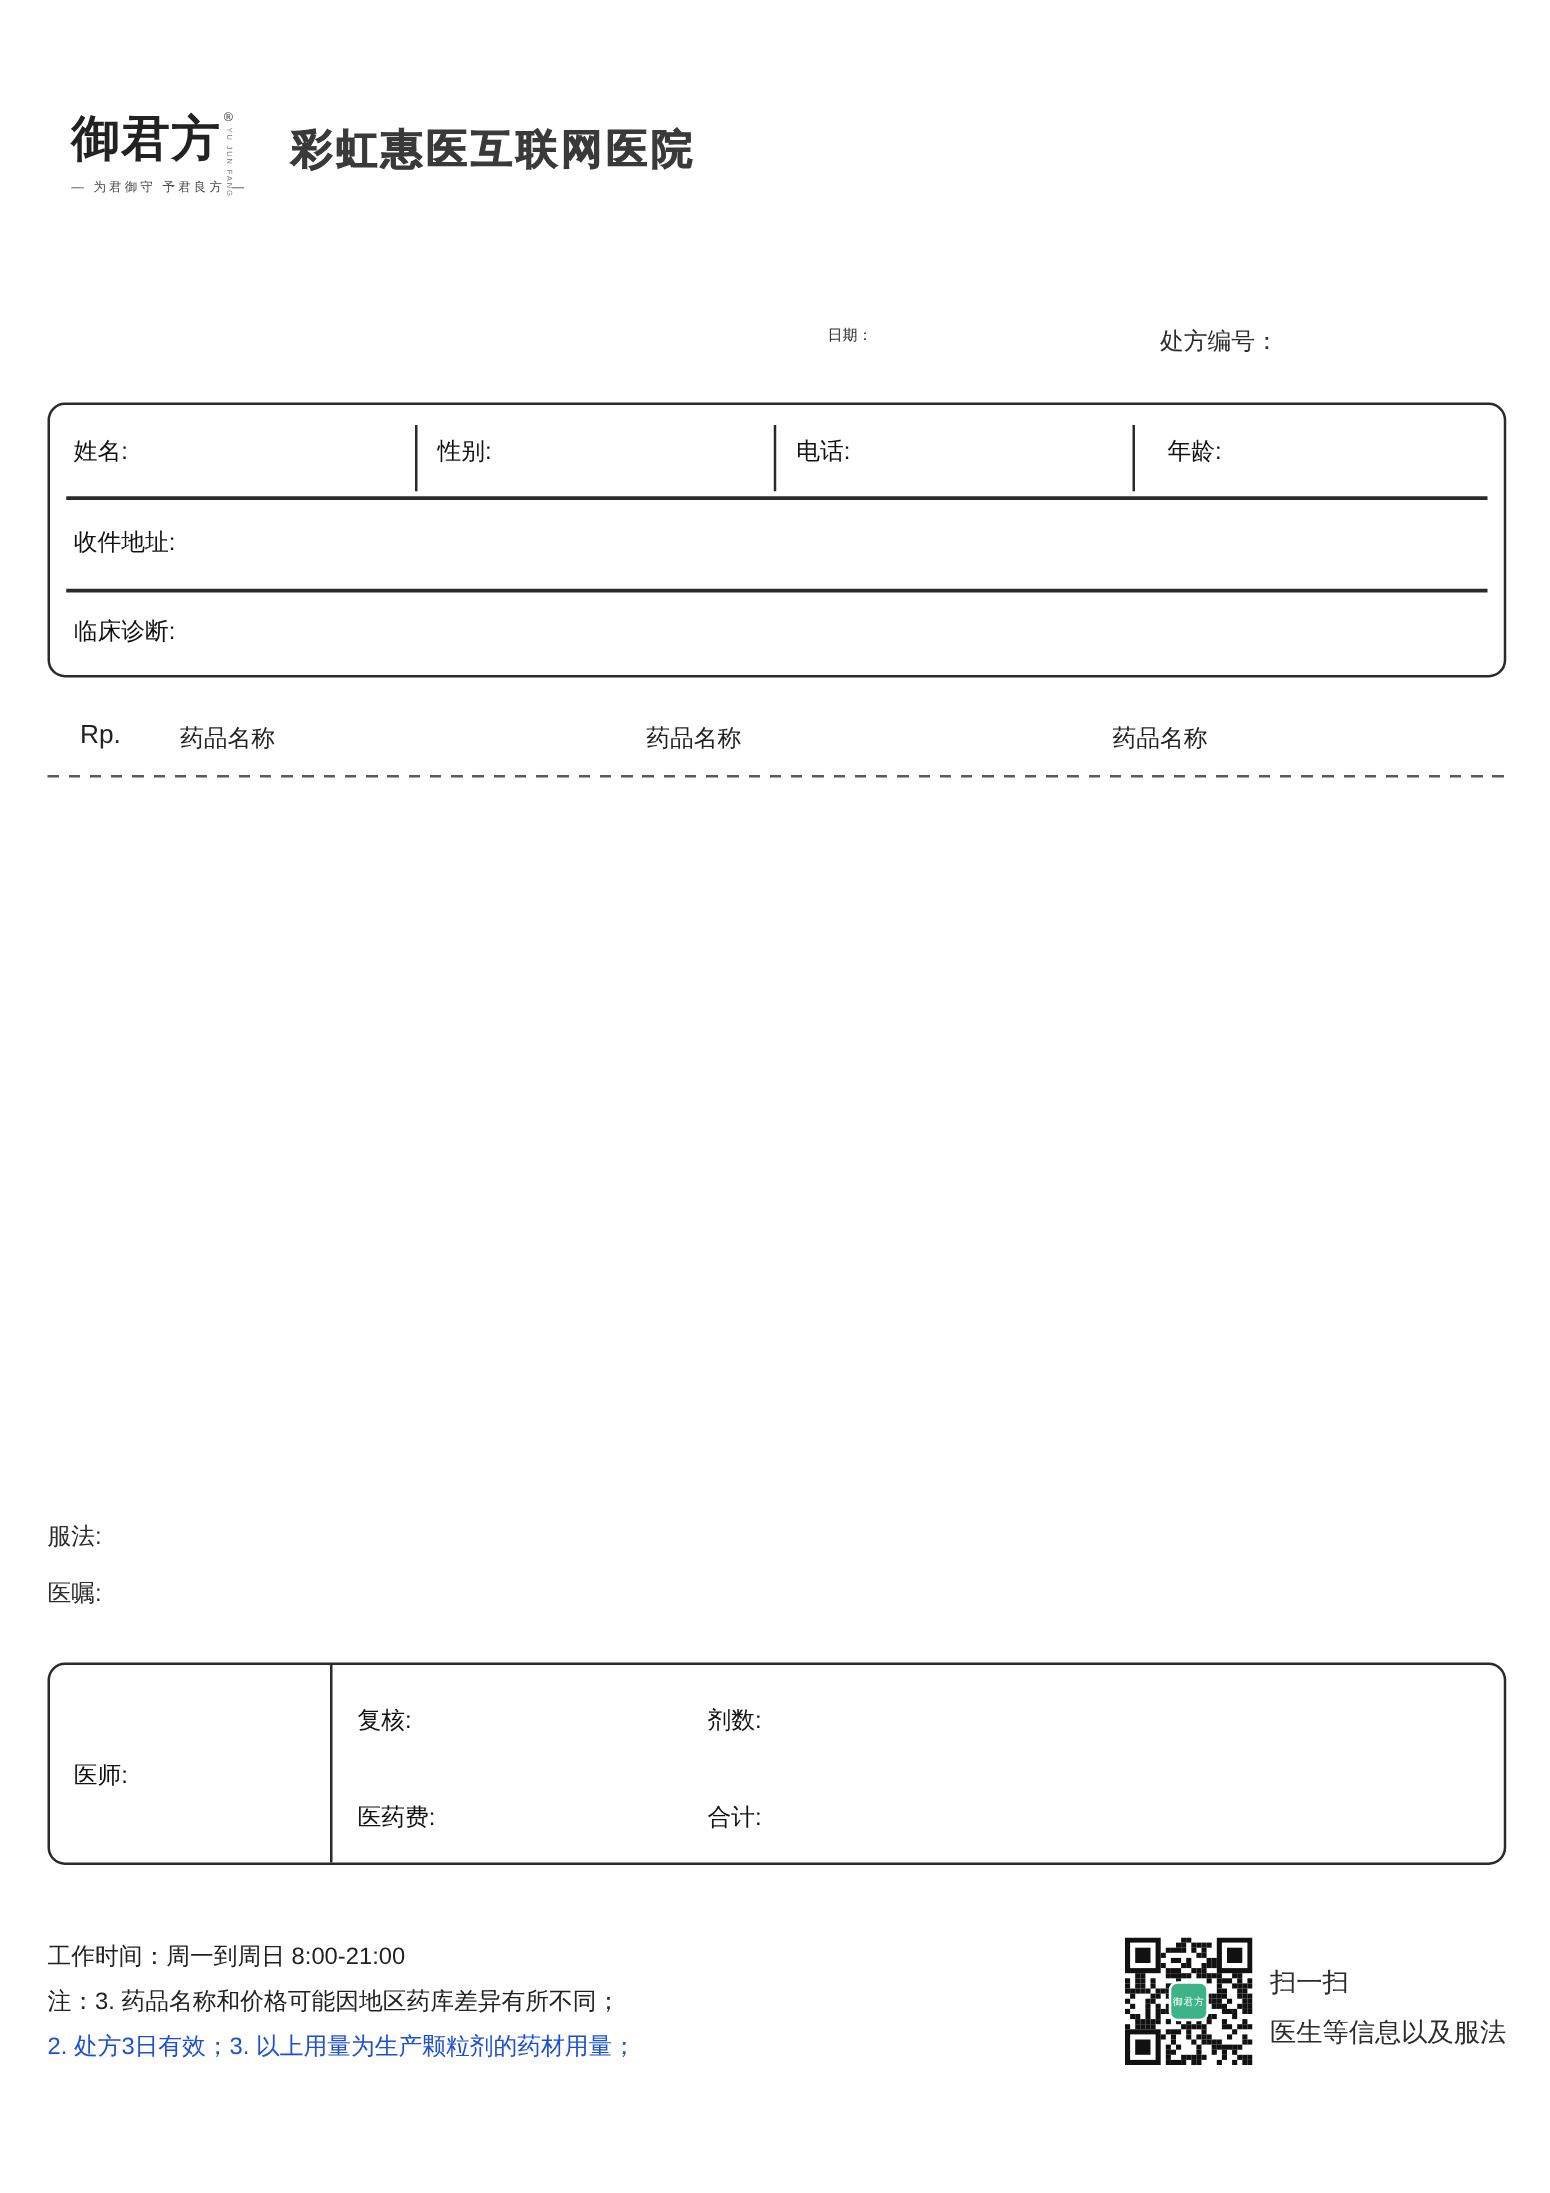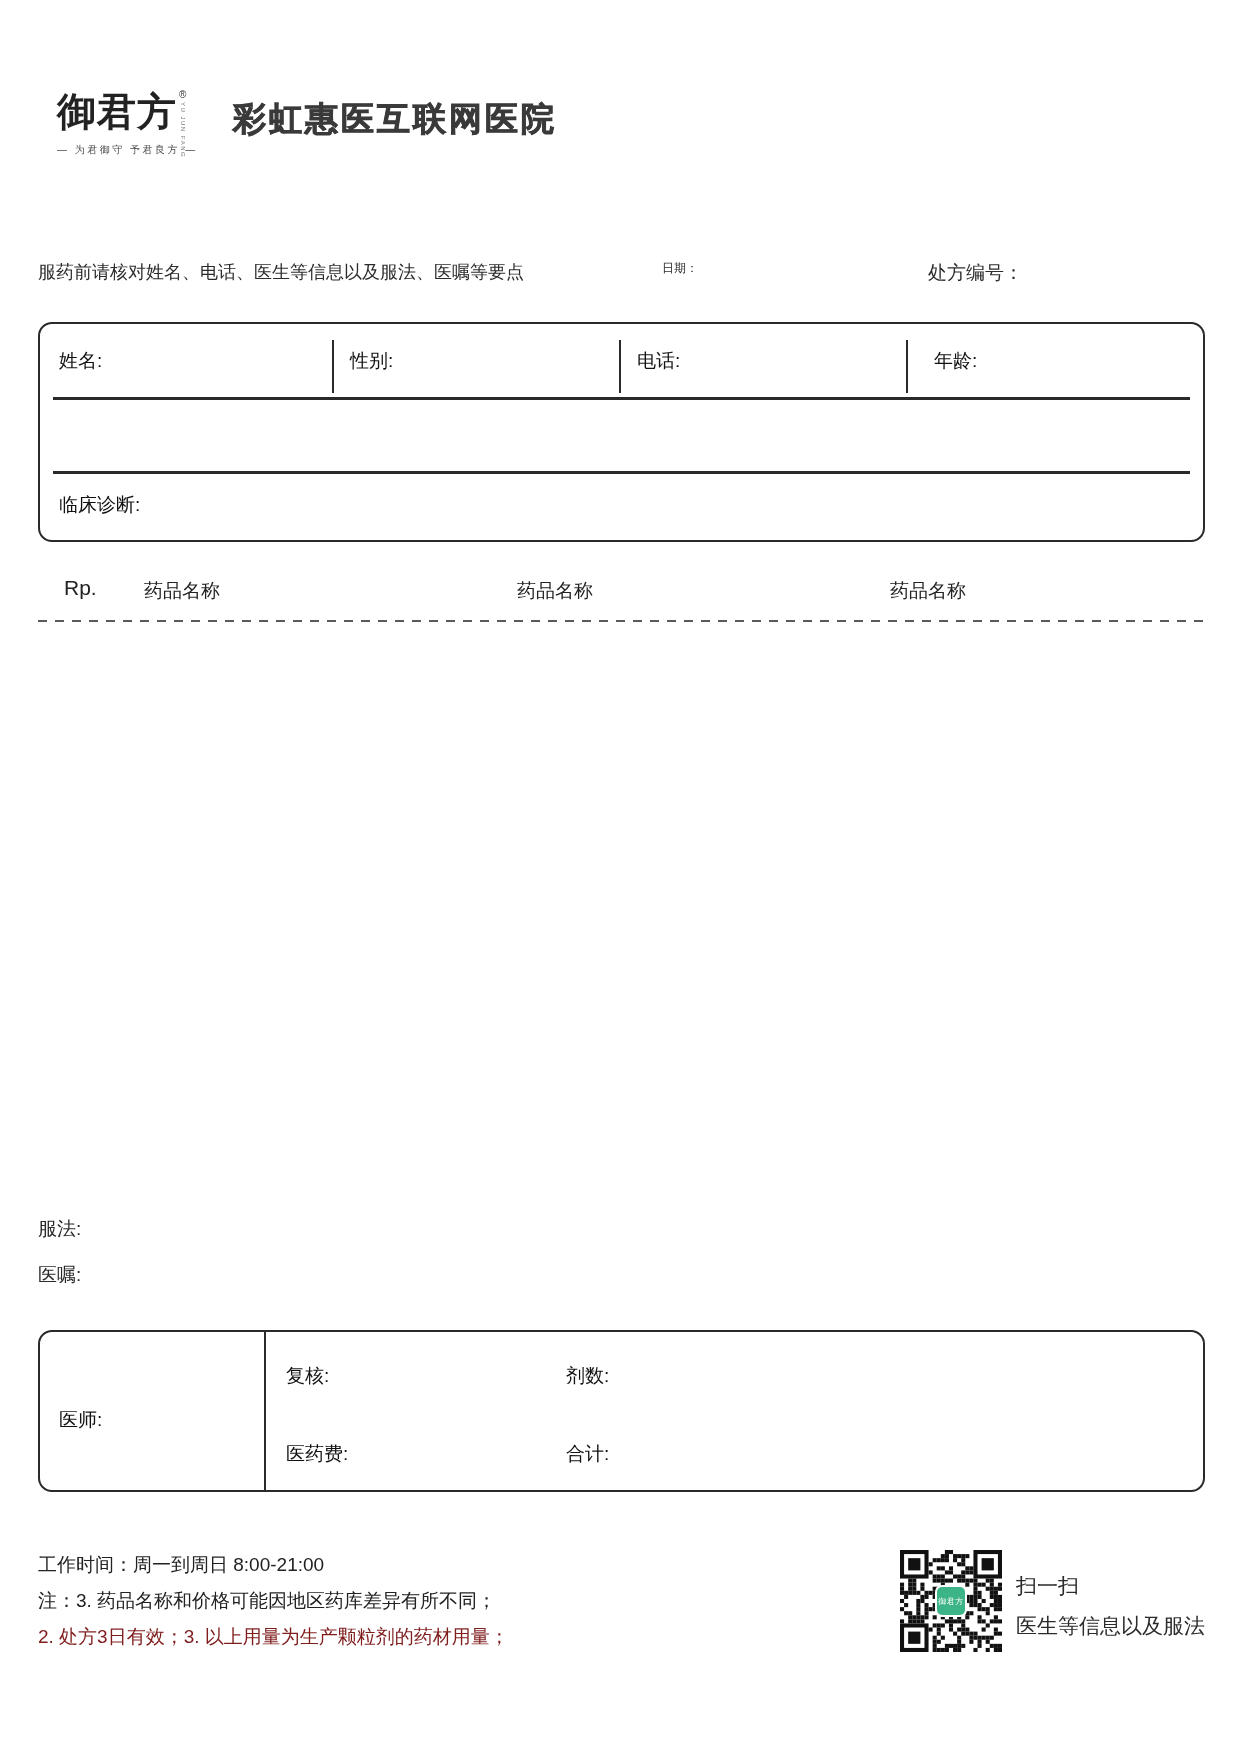--- a/index.html
+++ b/index.html
@@ -120,21 +120,21 @@
   .sig-label { position: absolute; font-size: 19px; color: #111; }
   .lbl-doctor { left: 19px; top: 31px; margin-top: 44px; }
   .lbl-review { left: 20px; top: 31px; }
   .lbl-doses  { left: 300px; top: 31px; }
   .lbl-fee    { left: 20px; top: 109px; }
   .lbl-total  { left: 300px; top: 109px; }
 
   
   .work-hours { position: absolute; left: 38px; top: 1552px; font-size: 19px; color: #222; }
   .note-1 { position: absolute; left: 38px; top: 1588px; font-size: 19px; color: #222; }
-  .note-2 { position: absolute; left: 38px; top: 1624px; font-size: 19px; color: #7f1d1d; }
+  .note-2 { position: absolute; left: 38px; top: 1624px; font-size: 19px; color: #1d4ed8; }
 
   .qr-wrap { position: absolute; left: 900px; top: 1550px; width: 102px; height: 102px; }
   .qr-wrap svg { width: 102px; height: 102px; display: block; }
   .qr-badge {
     position: absolute;
     left: 35px; top: 35px;
     width: 32px; height: 32px;
     border-radius: 7px;
     border: 2px solid #ffffff;
     display: flex; align-items: center; justify-content: center;
@@ -155,21 +155,20 @@
       <span class="brand">御君方</span>
       <span class="brand-side">
         <span class="reg-mark">®</span>
         <span class="brand-vertical">YU JUN FANG</span>
       </span>
     </div>
     <div class="tagline">— 为君御守 予君良方 —</div>
   </div>
   <div class="hospital-title">彩虹惠医互联网医院</div>
 
-  <div class="notice">服药前请核对姓名、电话、医生等信息以及服法、医嘱等要点</div>
   <div class="date-label">日期：</div>
   <div class="rxno-label">处方编号：</div>
 
   <div class="patient-box">
     <div class="pb-row pb-row1">
       <div class="pb-cell pb-c1">
         <span class="pb-label">姓名:</span>
       </div>
       <div class="pb-cell pb-c2">
         <span class="pb-label">性别:</span>
@@ -178,20 +177,23 @@
         <span class="pb-label">电话:</span>
       </div>
       <div class="pb-cell pb-c3">
         <span class="pb-label">年龄:</span>
       </div>
     </div>
     <div class="vdiv vdiv-1"></div>
     <div class="vdiv vdiv-2"></div>
     <div class="vdiv vdiv-3"></div>
     <div class="hline hline-1"></div>
+    <div class="pb-row pb-row2 pb-single">
+      <span class="pb-label">收件地址:</span>
+    </div>
     <div class="hline hline-2"></div>
     <div class="pb-row pb-row3 pb-single">
       <span class="pb-label">临床诊断:</span>
     </div>
   </div>
 
   <div class="rp-label">Rp.</div>
   <div class="drug-col drug-col-1">药品名称</div>
   <div class="drug-col drug-col-2">药品名称</div>
   <div class="drug-col drug-col-3">药品名称</div>

